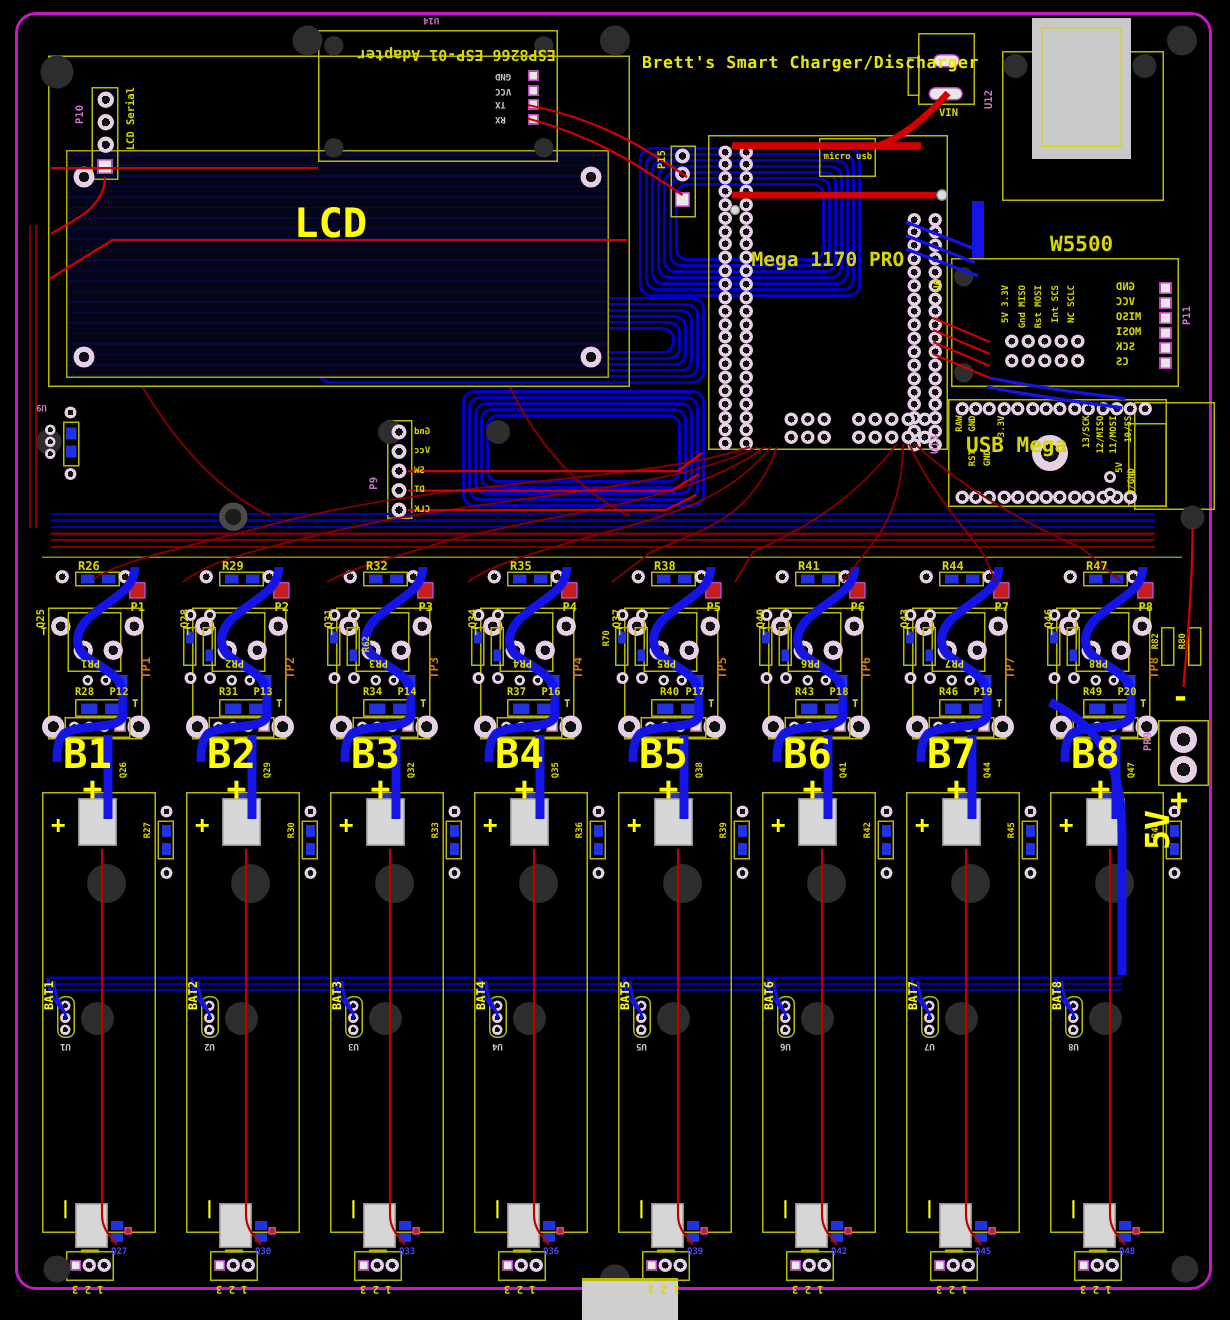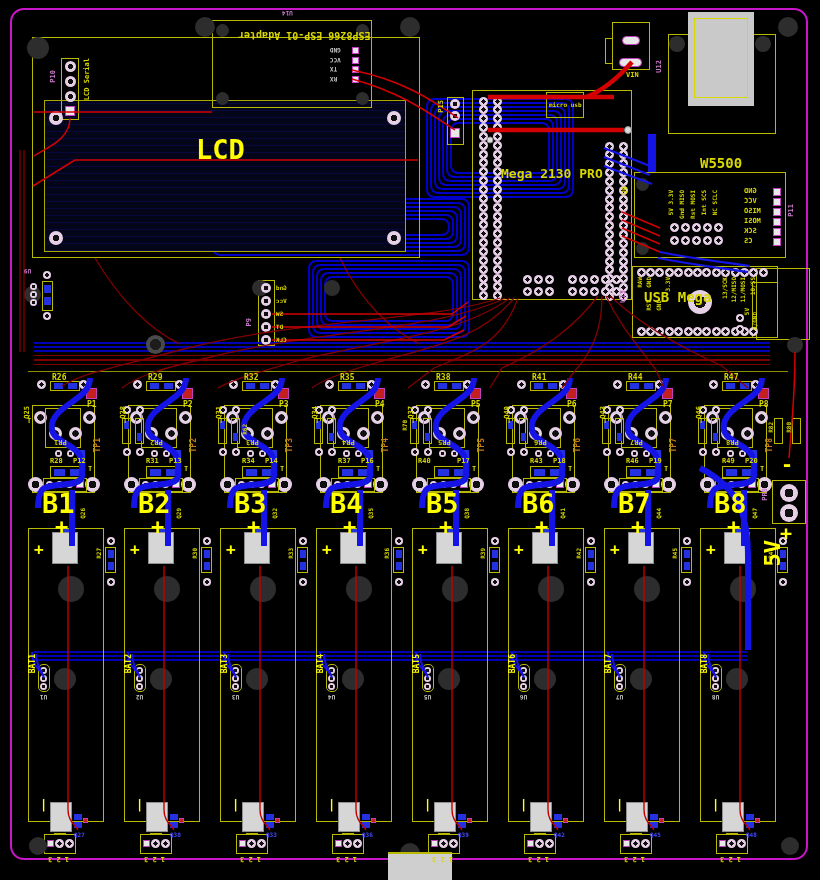--- a/index.html
+++ b/index.html
@@ -73,37 +73,38 @@
 
   <div class="silk" style="left:61px;top:58px;width:18px;height:62px;"></div>
   <div class="ylabel t7 vtx mag" style="left:50px;top:70px;">P10</div>
   <div class="ylabel t7 vtx" style="left:84px;top:58px;">LCD Serial</div>
 
   <div class="silk" style="left:212px;top:20px;width:160px;height:88px;"></div>
   <div class="ylabel t6 mirror mag" style="left:282px;top:10px;">U14</div>
   <div class="ylabel mirror" style="left:238px;top:30px;font-size:10px;">ESP8266 ESP-01 Adapter</div>
 
   <div class="title" style="left:428px;top:34px;">
+    <div style="position:static">Brett's Smart Charger/Discharger</div>
   </div>
 
   <div class="silk" style="left:612px;top:22px;width:38px;height:48px;"></div>
   <div class="sq" style="left:622px;top:36px;width:18px;height:9px;border-radius:5px;"></div>
   <div class="sq" style="left:619px;top:58px;width:23px;height:9px;border-radius:5px;"></div>
   <div class="silk" style="left:605px;top:38px;width:8px;height:26px;"></div>
   <div class="ylabel t7" style="left:626px;top:72px;">VIN</div>
 
   <div class="silk" style="left:668px;top:34px;width:108px;height:100px;"></div>
   <div style="left:688px;top:12px;width:66px;height:94px;background:#c9c9c9;z-index:2;"></div>
   <div style="left:694px;top:18px;width:54px;height:80px;border:1px solid #d8d800;z-index:3;"></div>
   <div class="ylabel t7 vtx mag" style="left:656px;top:60px;">U12</div>
 
   <div class="silk" style="left:472px;top:90px;width:160px;height:210px;"></div>
   <div class="silk" style="left:546px;top:92px;width:38px;height:26px;"></div>
   <div class="ylabel t6" style="left:549px;top:102px;">micro usb</div>
-  <div class="ylabel" style="left:501px;top:167px;font-size:13px;">Mega 2130 PRO</div>
+  <div class="ylabel" style="left:501px;top:167px;font-size:13px;">Mega 1170 PRO</div>
   <div class="ylabel t7 vtx" style="left:622px;top:186px;">U0</div>
 
   <div class="silk" style="left:447px;top:97px;width:17px;height:48px;"></div>
   <div class="ylabel t7 vtx" style="left:438px;top:100px;">P15</div>
 
   <div class="ylabel" style="left:700px;top:156px;font-size:14px;">W5500</div>
   <div class="silk" style="left:634px;top:172px;width:152px;height:86px;"></div>
   <div class="ylabel t7 vtx mag" style="left:788px;top:204px;">P11</div>
 
   <div class="silk" style="left:632px;top:266px;width:146px;height:72px;"></div>
@@ -340,21 +341,21 @@
     <div class="ring" style="left:55px;top:33px;width:13px;height:13px;"></div>
     <div class="ring" style="left:0px;top:99px;width:15px;height:15px;"></div>
     <div class="ring" style="left:57px;top:99px;width:15px;height:15px;"></div>
     <div class="silk" style="left:17px;top:30px;width:36px;height:40px;"></div>
     <div class="ring" style="left:21px;top:49px;width:13px;height:13px;"></div>
     <div class="ring" style="left:41px;top:49px;width:13px;height:13px;"></div>
     <div class="ylabel t7 mirror" style="left:26px;top:60px;">PR5</div>
     <div class="ring" style="left:27px;top:72px;width:7px;height:7px;"></div>
     <div class="ring" style="left:39px;top:72px;width:7px;height:7px;"></div>
     <div class="bluepad" style="left:49px;top:72px;width:8px;height:8px;"></div>
-    <div class="ylabel t7" style="left:6px;top:80px;">R40</div>
+    <div class="ylabel t7" style="left:28px;top:80px;">R40</div>
     <div class="ylabel t7" style="left:45px;top:80px;">P17</div>
     <div class="silk" style="left:22px;top:88px;width:34px;height:12px;">
       <div class="bluepad" style="left:3px;top:2px;width:11px;height:7px;"></div>
       <div class="bluepad" style="left:19px;top:2px;width:11px;height:7px;"></div>
     </div>
     <div class="silk" style="left:15px;top:100px;width:44px;height:14px;"></div>
     <div class="ring" style="left:18px;top:103px;width:7px;height:7px;"></div>
     <div class="ring" style="left:28px;top:103px;width:7px;height:7px;"></div>
     <div class="ring" style="left:38px;top:103px;width:7px;height:7px;"></div>
     <div class="sq" style="left:48px;top:102px;width:8px;height:8px;"></div>

